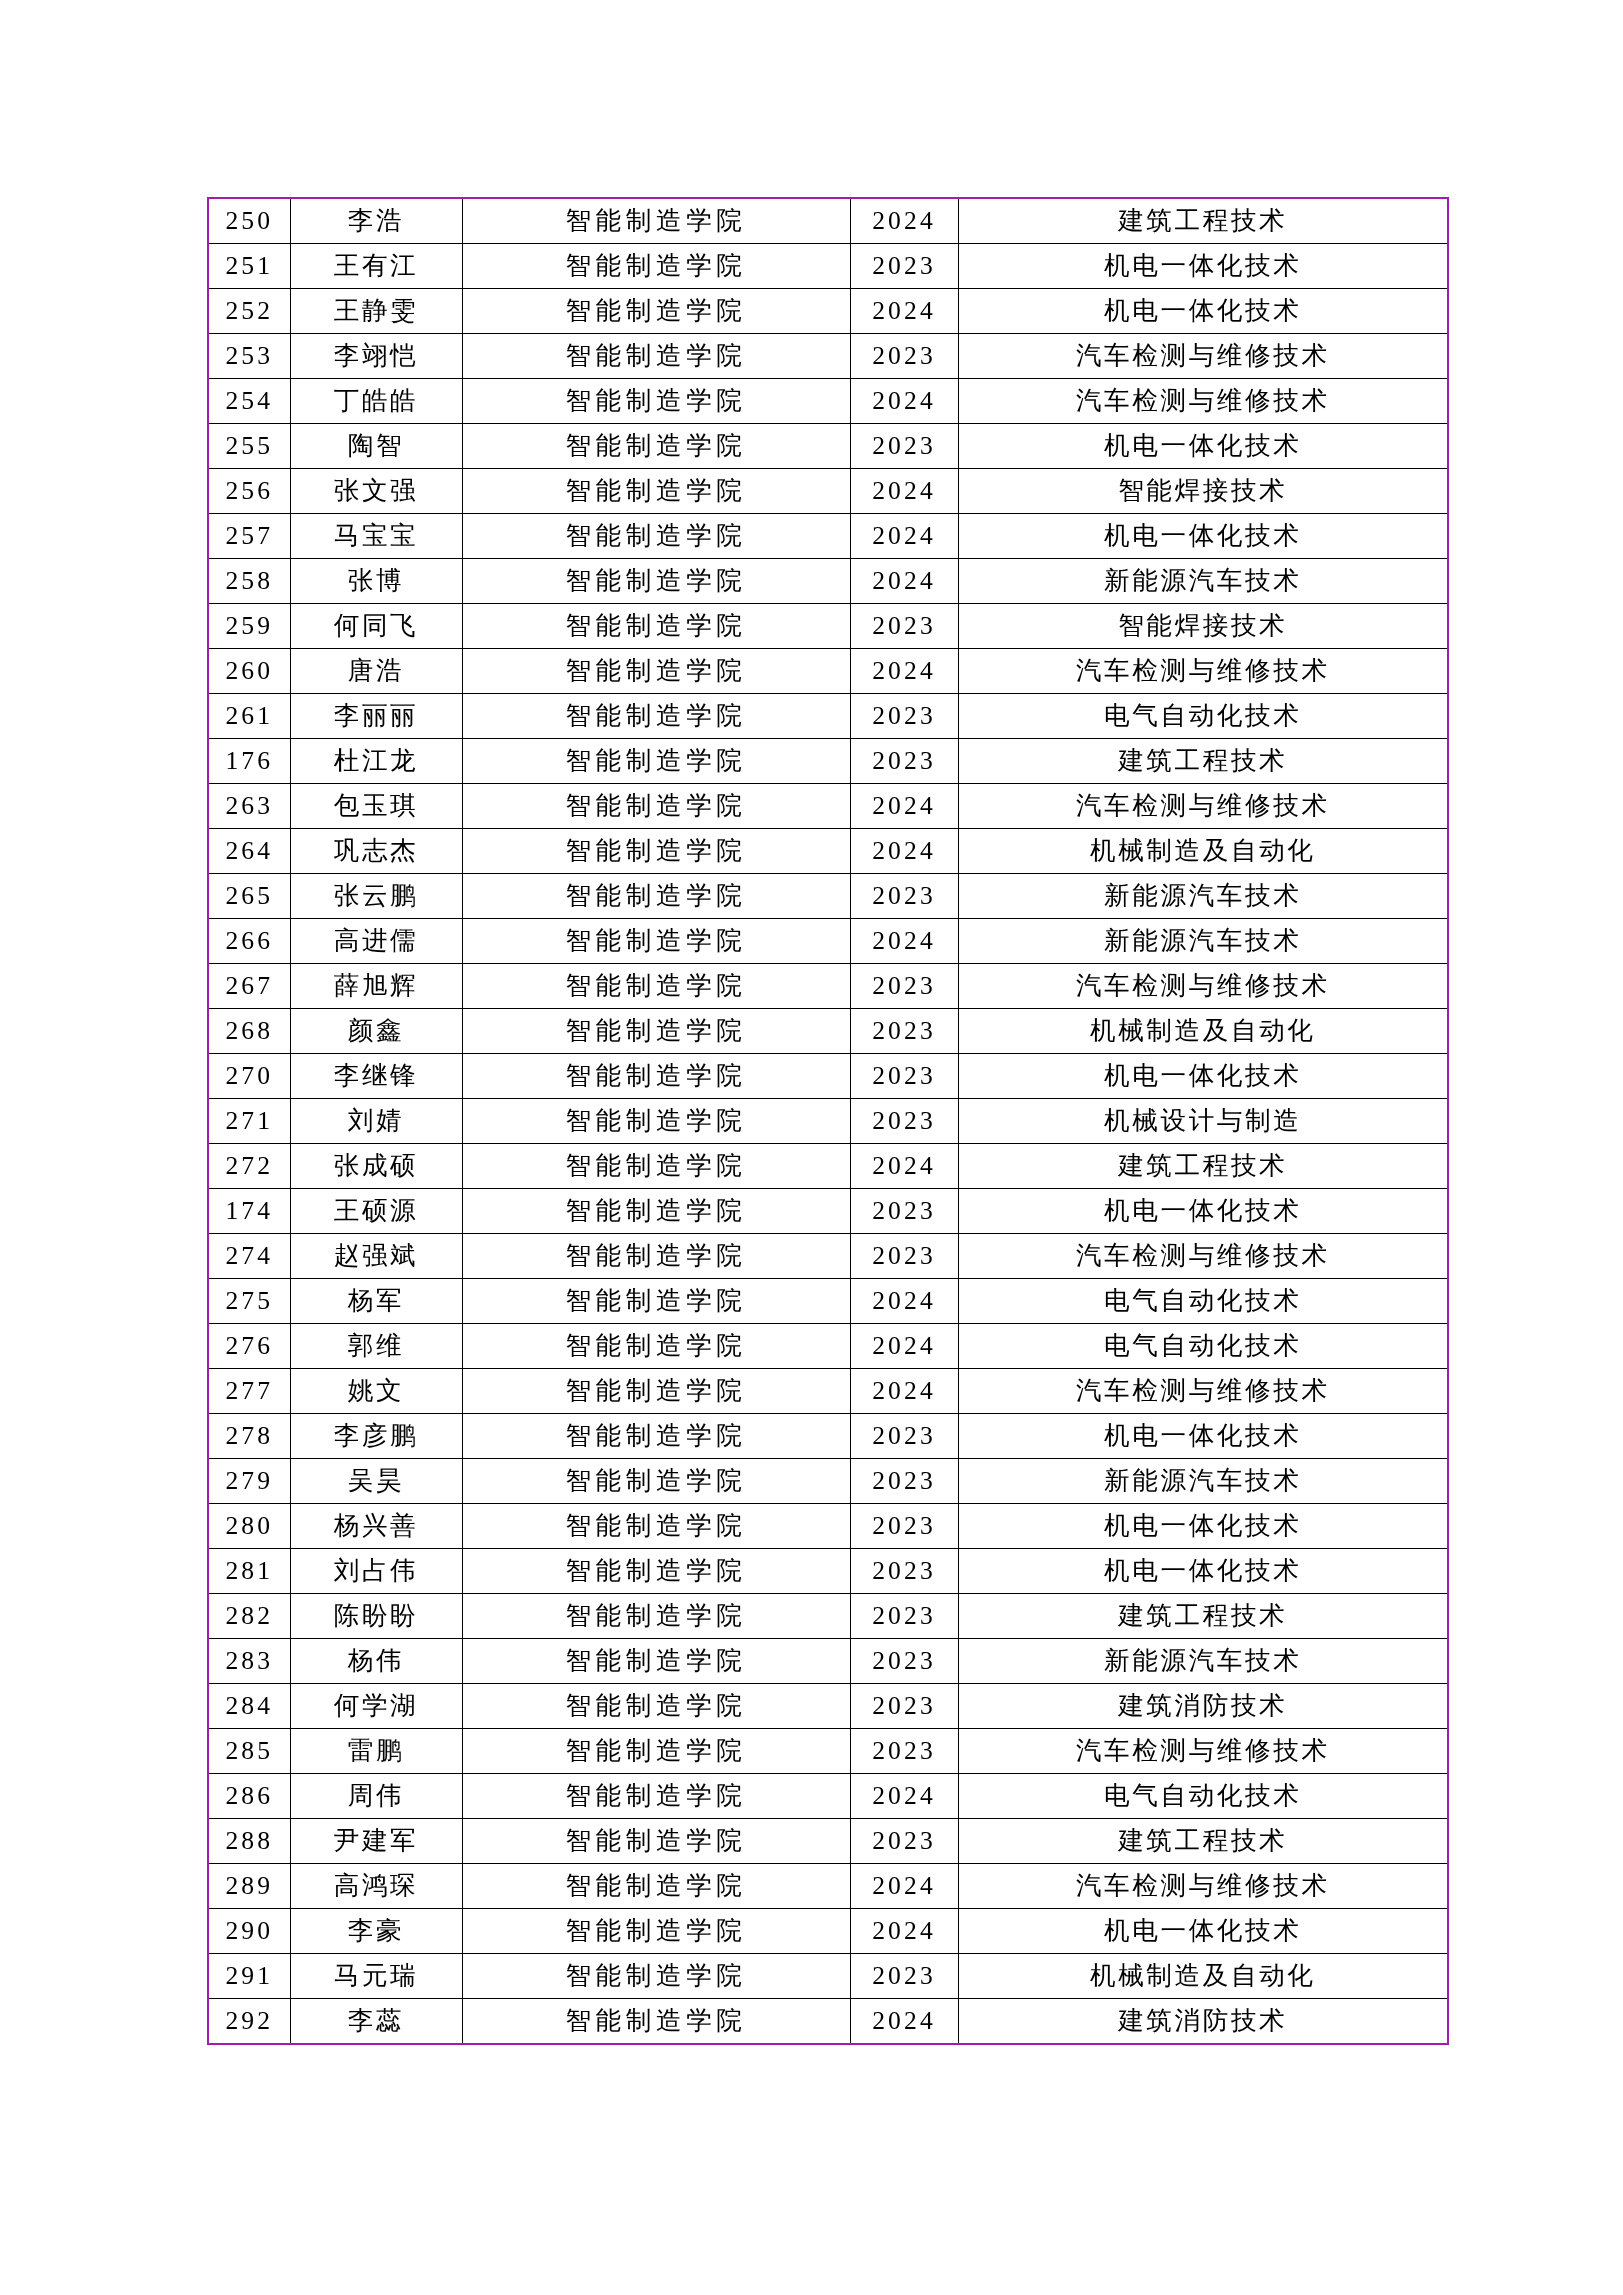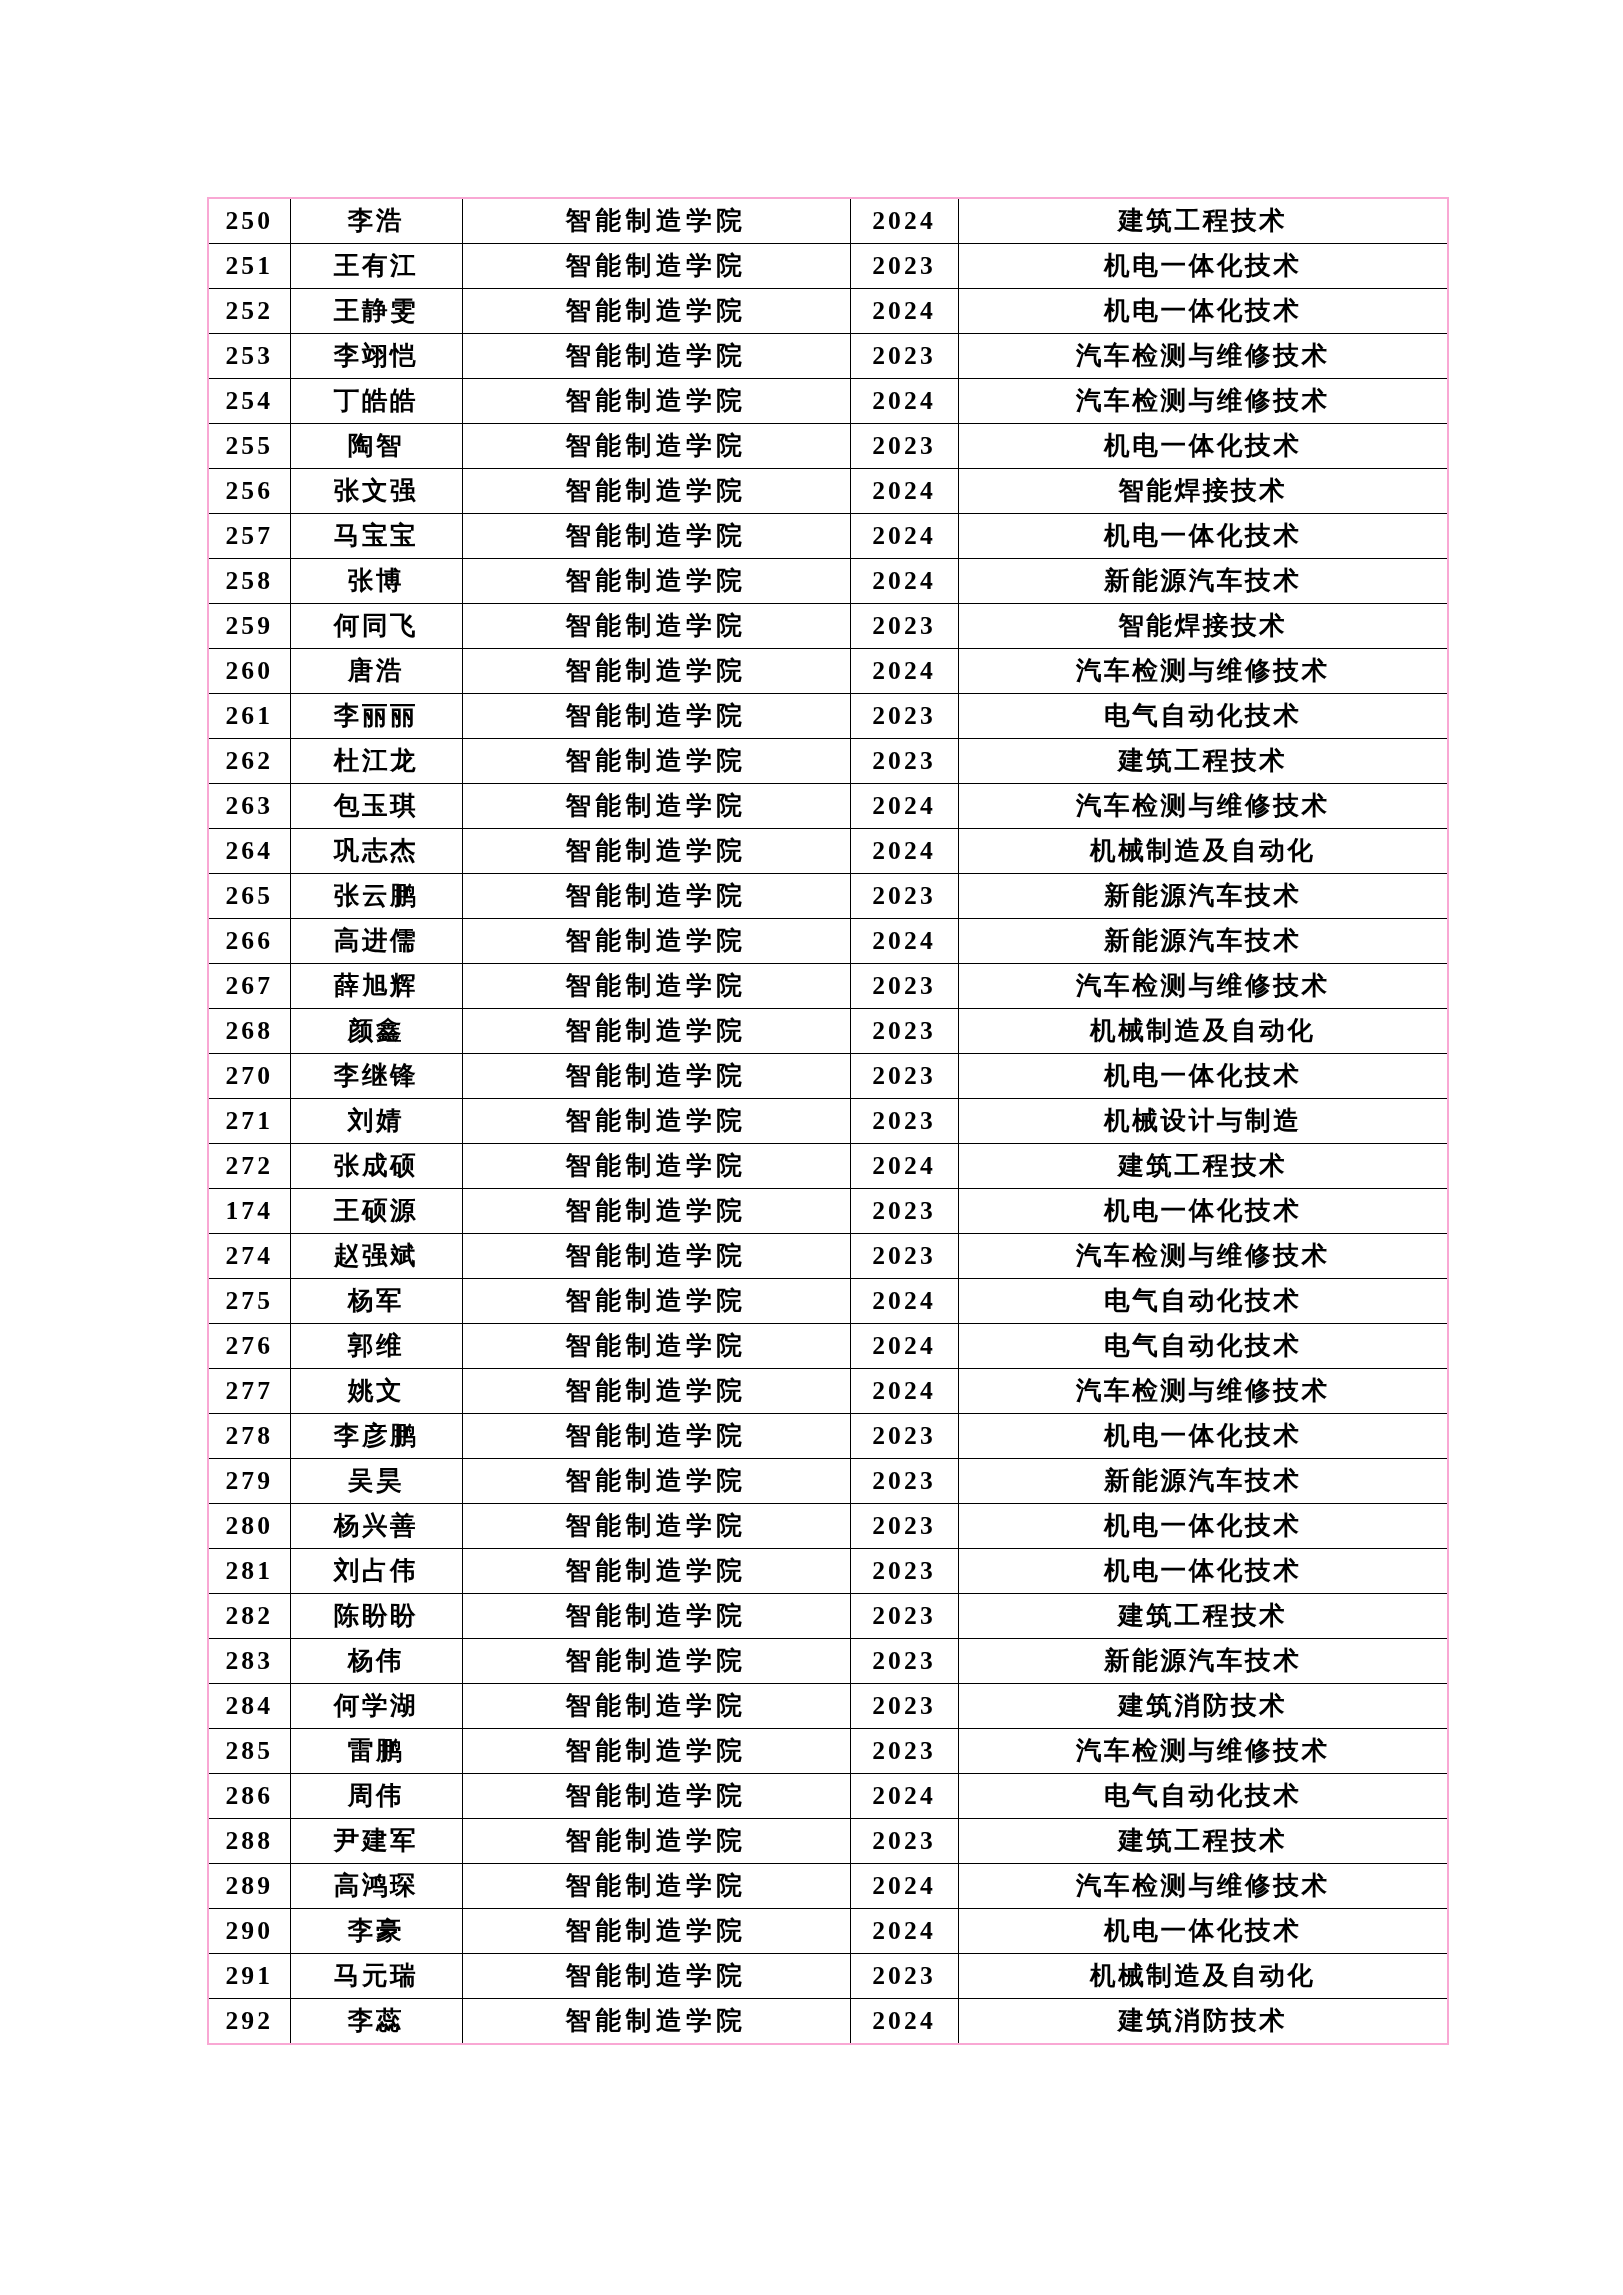--- a/index.html
+++ b/index.html
@@ -19,22 +19,21 @@
     inset: 0;
     background: #ffffff;
   }
   table.roster {
     position: absolute;
     left: 207px;
     top: 197px;
     width: 1240px;
     border-collapse: collapse;
     table-layout: fixed;
-    border: 2px solid #f9a8d4;
-    font-weight: bold;
+    border: 2px solid #a21caf;
   }
   table.roster td {
     border: 1.5px solid #000000;
     height: 44px;
     padding: 0;
     text-align: center;
     vertical-align: middle;
     font-size: 25.6px;
     line-height: 1;
     color: #000000;
@@ -141,21 +140,21 @@
           <td class="c4">汽车检测与维修技术</td>
         </tr>
         <tr>
           <td class="c0">261</td>
           <td class="c1">李丽丽</td>
           <td class="c2">智能制造学院</td>
           <td class="c3">2023</td>
           <td class="c4">电气自动化技术</td>
         </tr>
         <tr>
-          <td class="c0">262</td>
+          <td class="c0">176</td>
           <td class="c1">杜江龙</td>
           <td class="c2">智能制造学院</td>
           <td class="c3">2023</td>
           <td class="c4">建筑工程技术</td>
         </tr>
         <tr>
           <td class="c0">263</td>
           <td class="c1">包玉琪</td>
           <td class="c2">智能制造学院</td>
           <td class="c3">2024</td>

